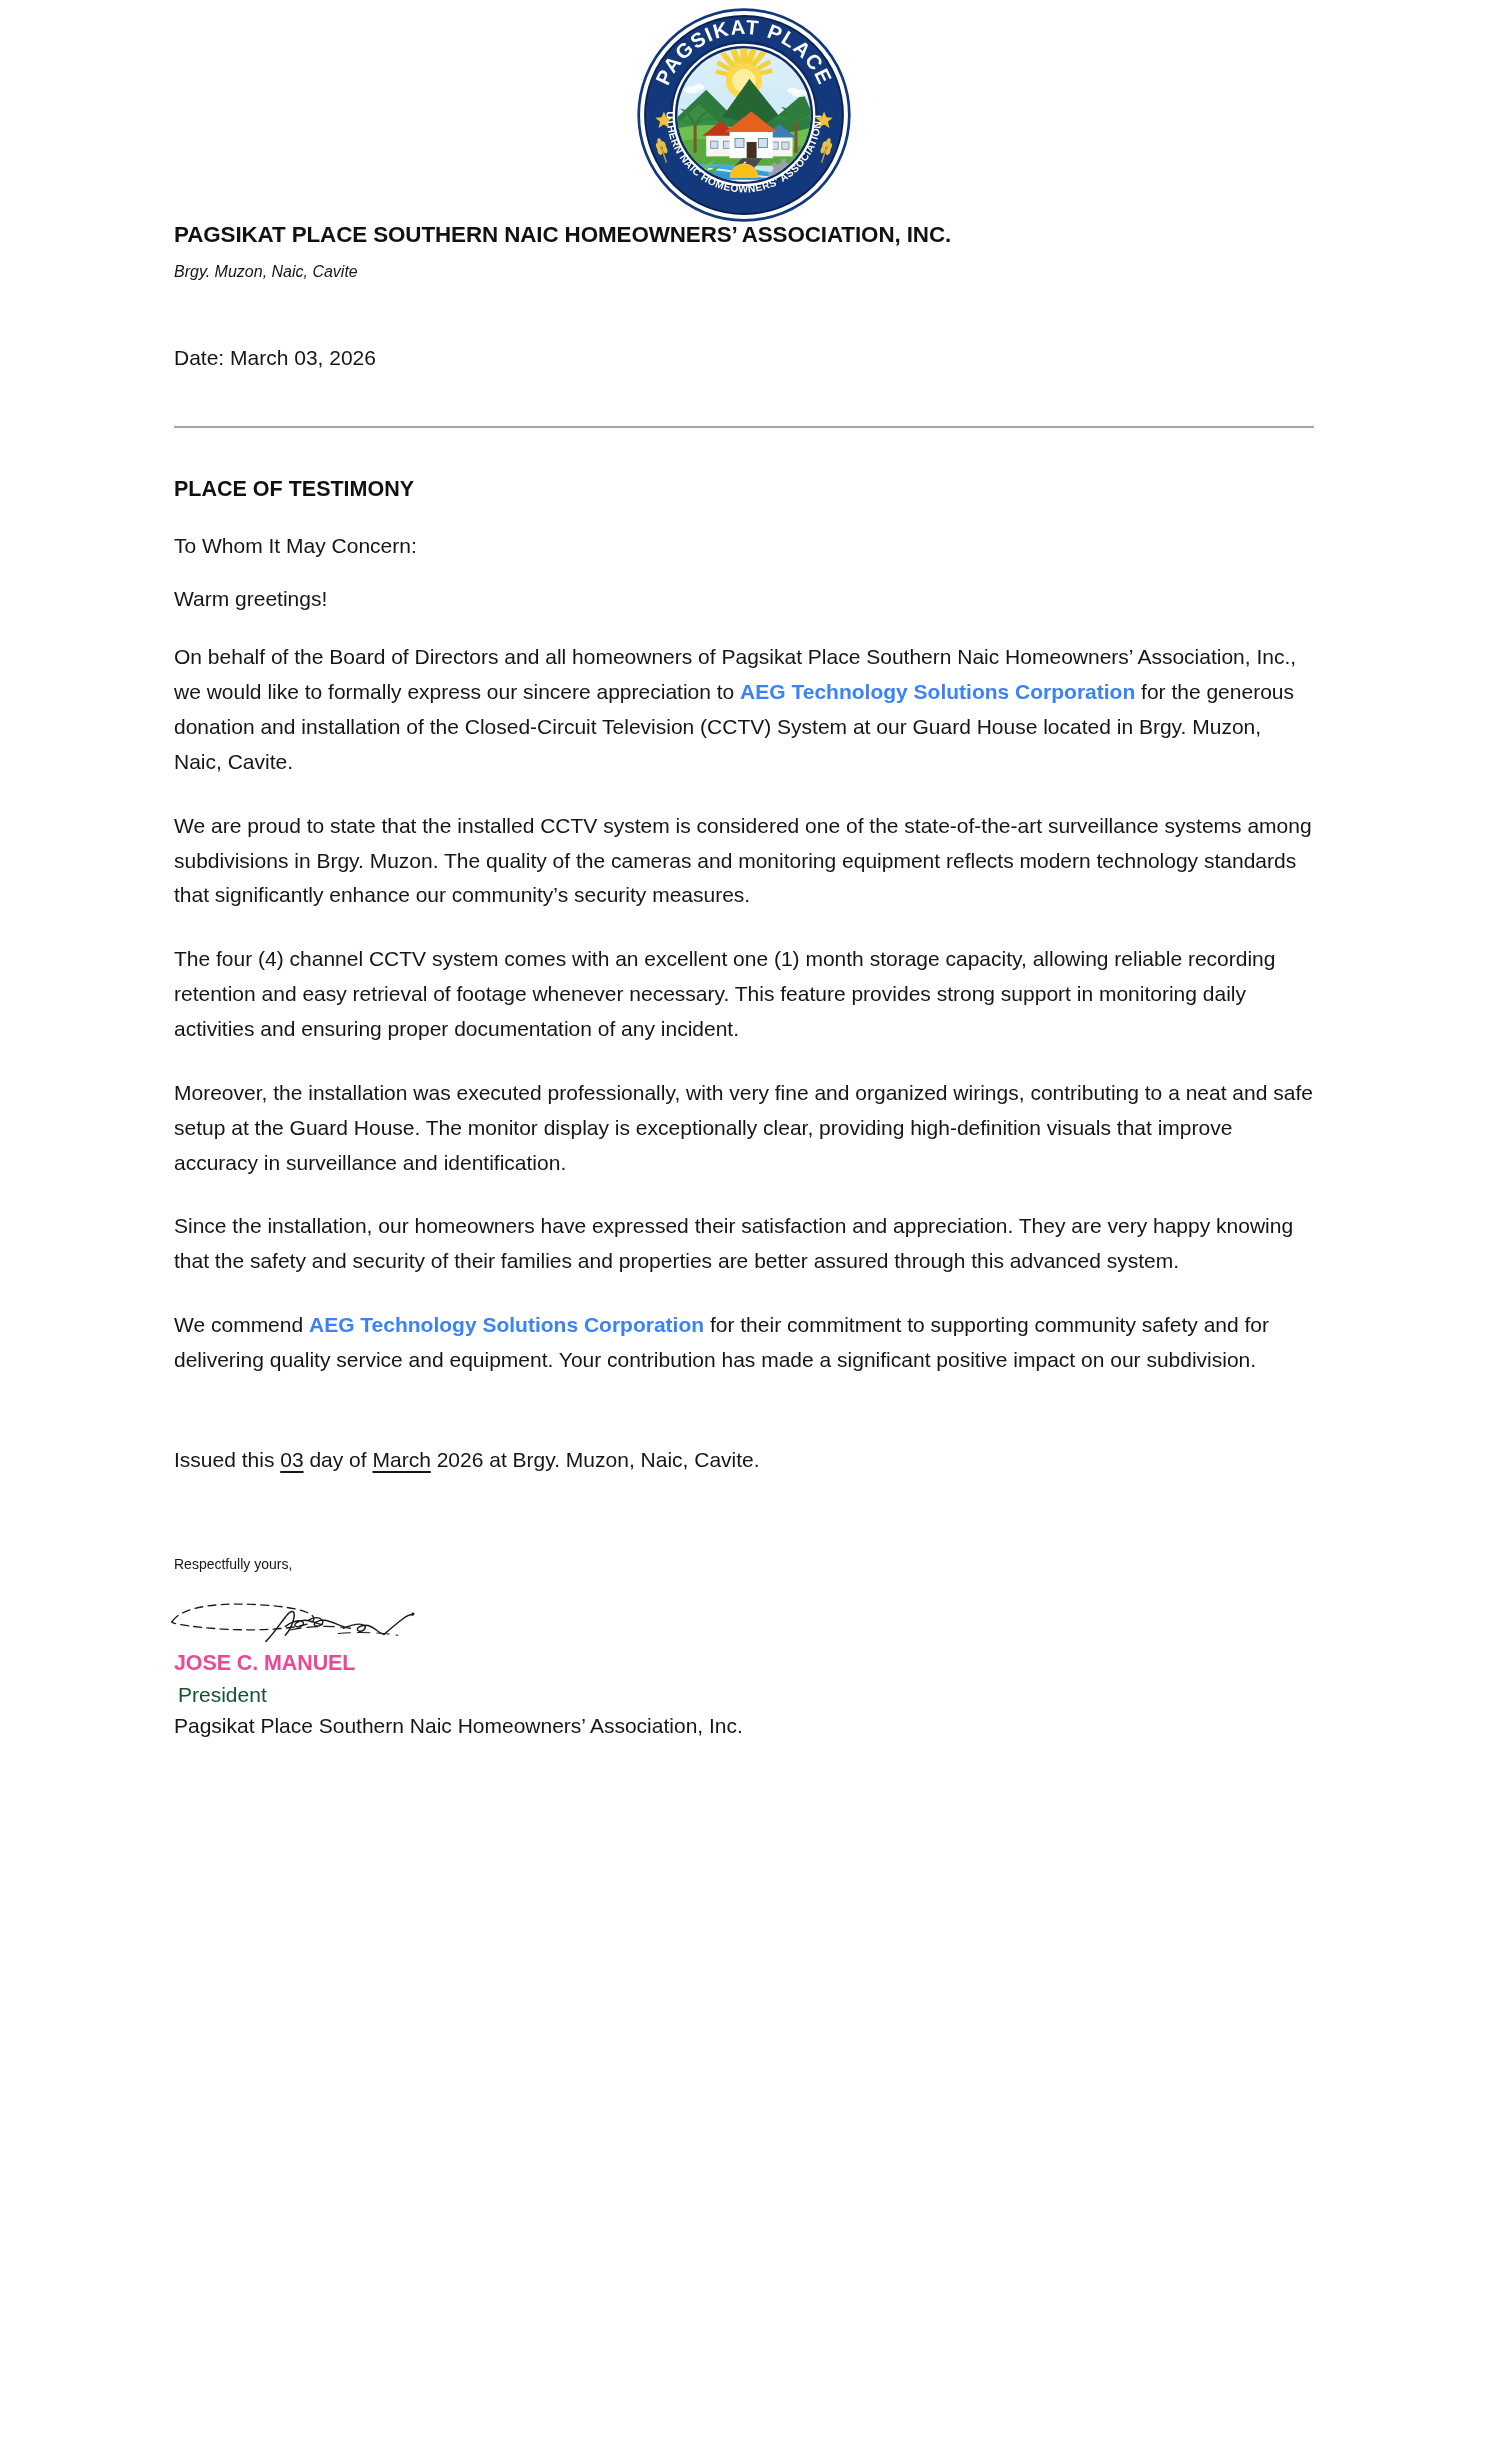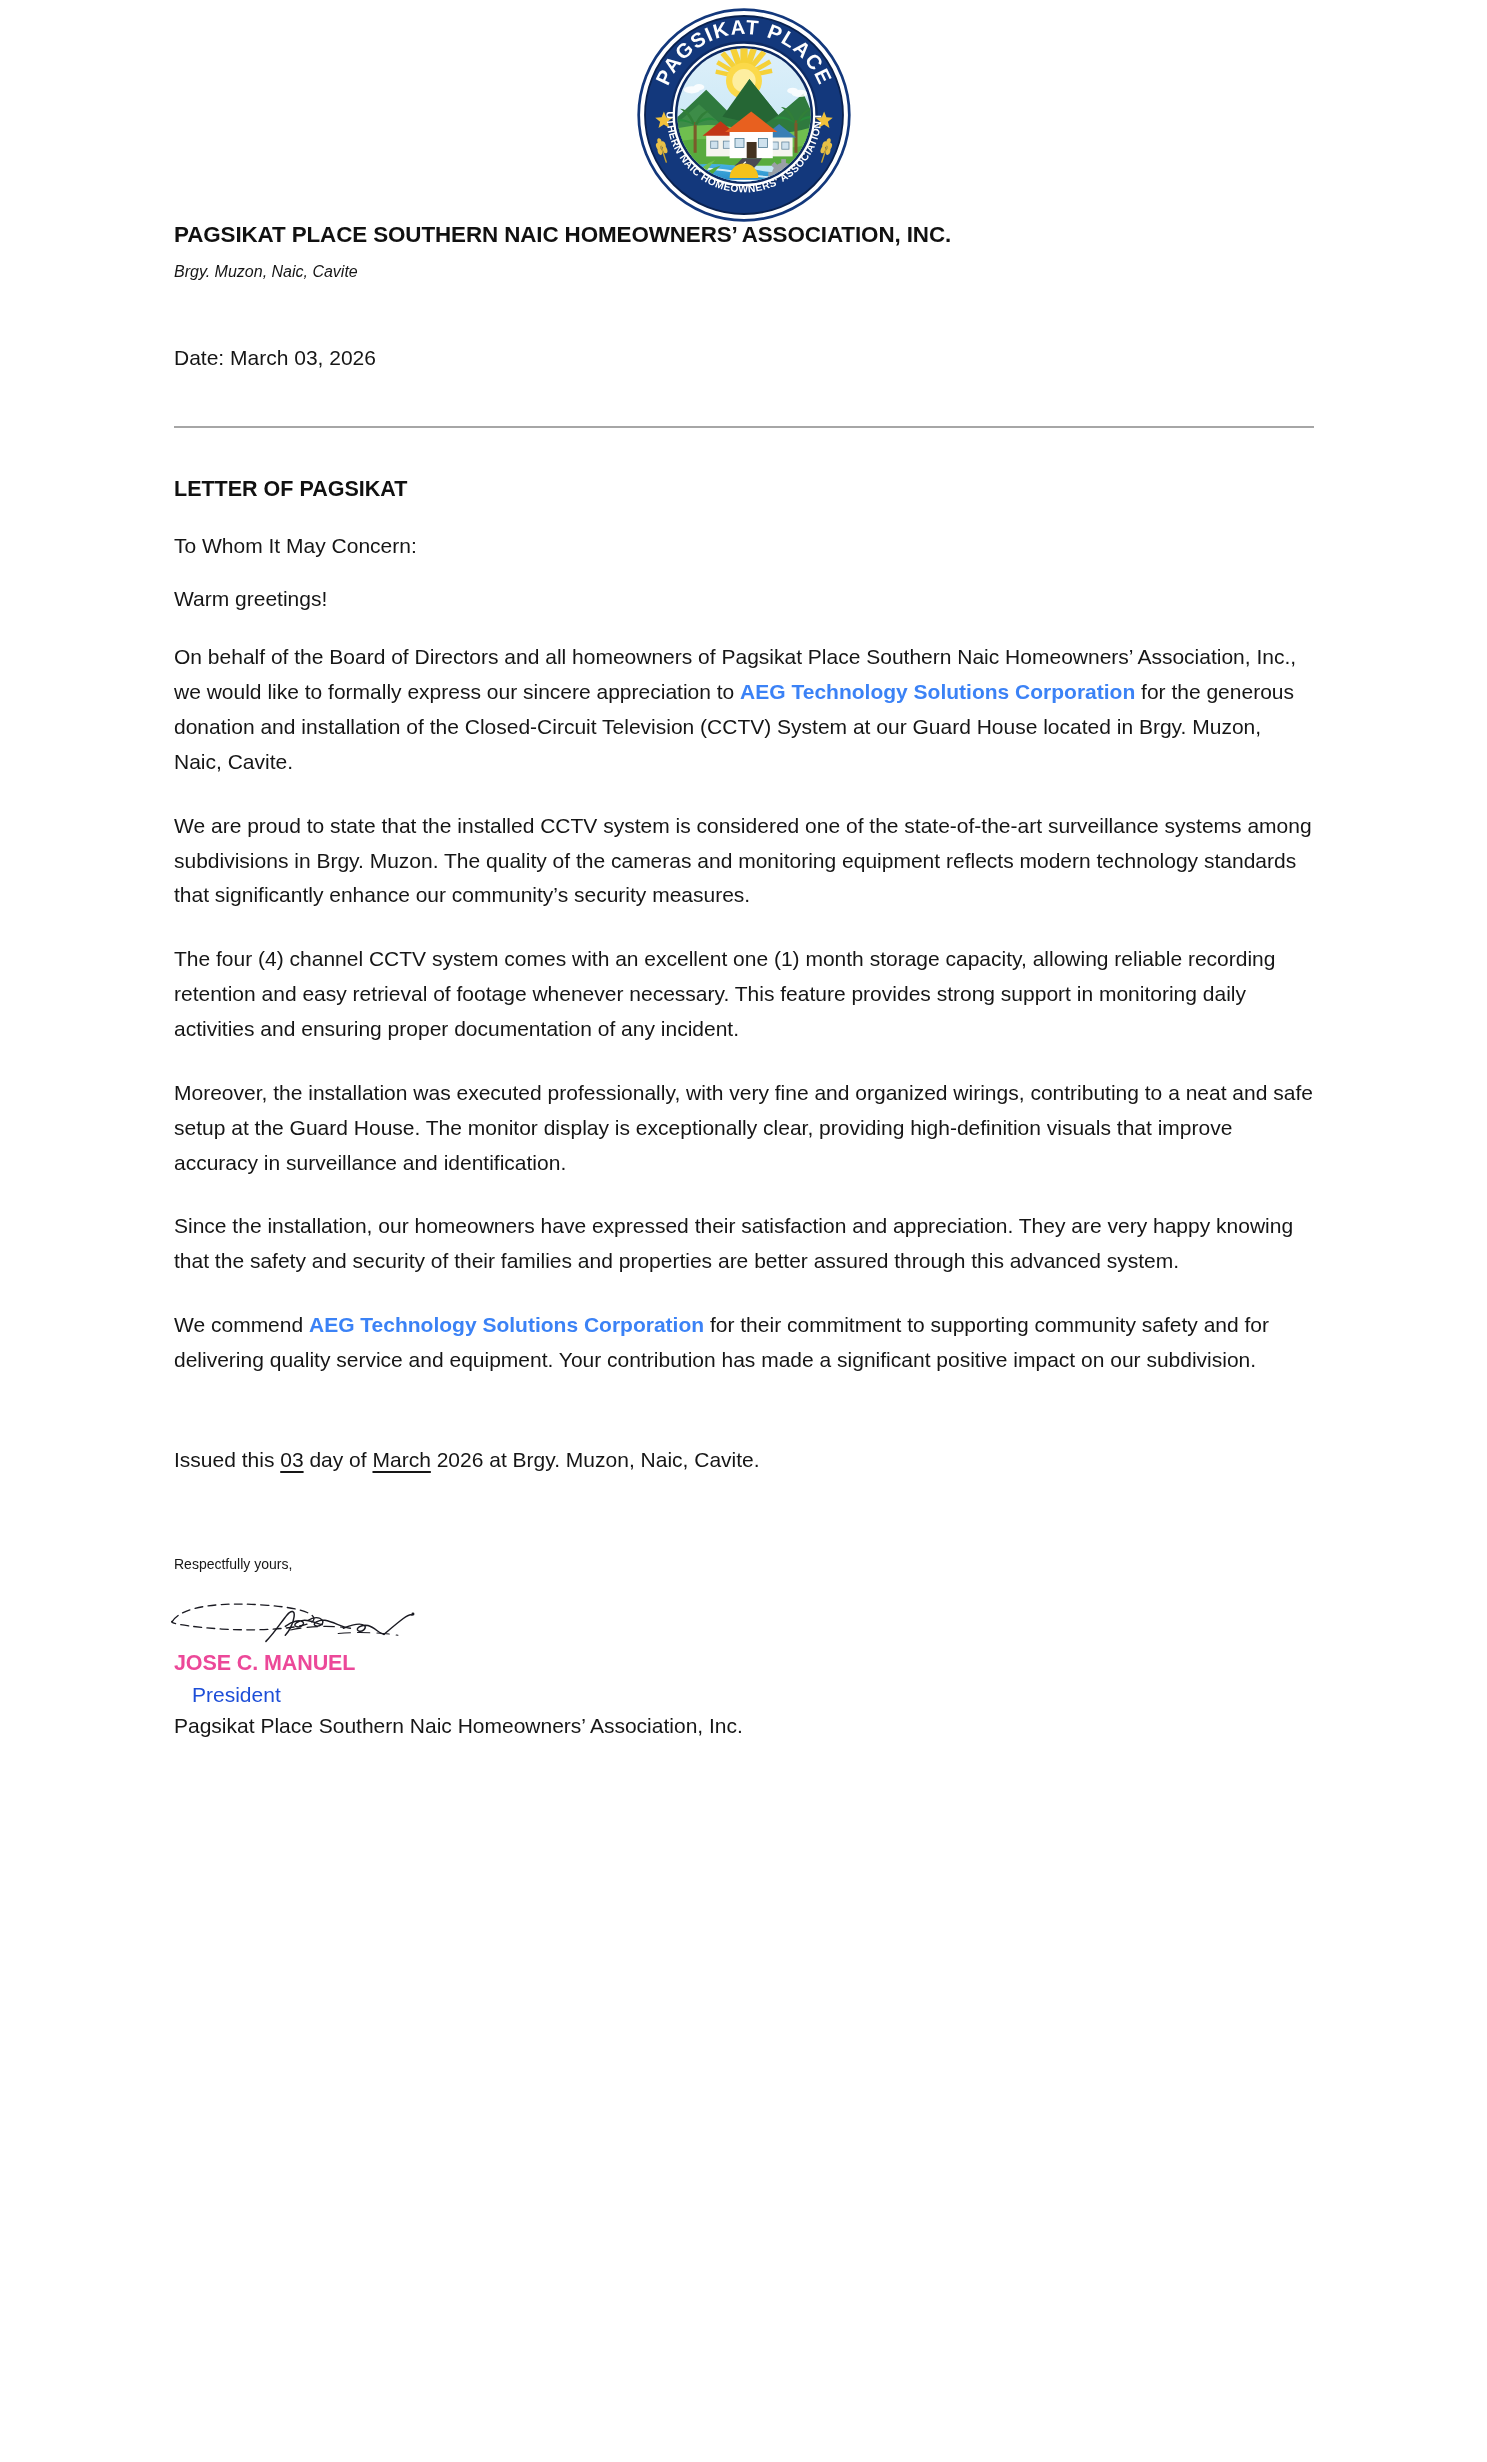--- a/index.html
+++ b/index.html
@@ -123,22 +123,22 @@
 
   .sig-name {
     font-size: 21.5px;
     font-weight: bold;
     margin: 5.3px 0 0 0;
     color: #ec4899;
     letter-spacing: -0.1px;
   }
   .sig-role {
     font-size: 21px;
-    margin: 7px 0 0 18px;
-    color: #1d4ed8;
+    margin: 7px 0 0 4px;
+    color: #14532d;
   }
   .sig-org {
     font-size: 21px;
     margin: 7px 0 0 0;
     color: #161616;
   }
 </style>
 </head>
 <body>
 
@@ -321,21 +321,21 @@
 
   <div class="org-name">PAGSIKAT PLACE SOUTHERN NAIC HOMEOWNERS’ ASSOCIATION, INC.</div>
   <div class="org-address">Brgy. Muzon, Naic, Cavite</div>
 
   <div class="date-line">
     <span class="u"><span>Date:</span>&nbsp;<span>March 03, 2026</span></span>
   </div>
 
   <hr class="rule">
 
-  <div class="doc-title">LETTER OF PAGSIKAT</div>
+  <div class="doc-title">PLACE OF TESTIMONY</div>
 
   <div class="salutation">To Whom It May Concern:</div>
   <div class="greeting">Warm greetings!</div>
 
   <div id="paragraphs">
       <p class="para"><span>On behalf of the Board of Directors and all homeowners of Pagsikat Place Southern Naic Homeowners’ Association, Inc., we would like to formally express our sincere appreciation to </span><b>AEG Technology Solutions Corporation</b><span> for the generous donation and installation of the Closed-Circuit Television (CCTV) System at our Guard House located in Brgy. Muzon, Naic, Cavite.</span></p>
       <p class="para"><span>We are proud to state that the installed CCTV system is considered one of the state-of-the-art surveillance systems among subdivisions in Brgy. Muzon. The quality of the cameras and monitoring equipment reflects modern technology standards that significantly enhance our community’s security measures.</span></p>
       <p class="para"><span>The four (4) channel CCTV system comes with an excellent one (1) month storage capacity, allowing reliable recording retention and easy retrieval of footage whenever necessary. This feature provides strong support in monitoring daily activities and ensuring proper documentation of any incident.</span></p>
       <p class="para"><span>Moreover, the installation was executed professionally, with very fine and organized wirings, contributing to a neat and safe setup at the Guard House. The monitor display is exceptionally clear, providing high-definition visuals that improve accuracy in surveillance and identification.</span></p>
       <p class="para"><span>Since the installation, our homeowners have expressed their satisfaction and appreciation. They are very happy knowing that the safety and security of their families and properties are better assured through this advanced system.</span></p>

